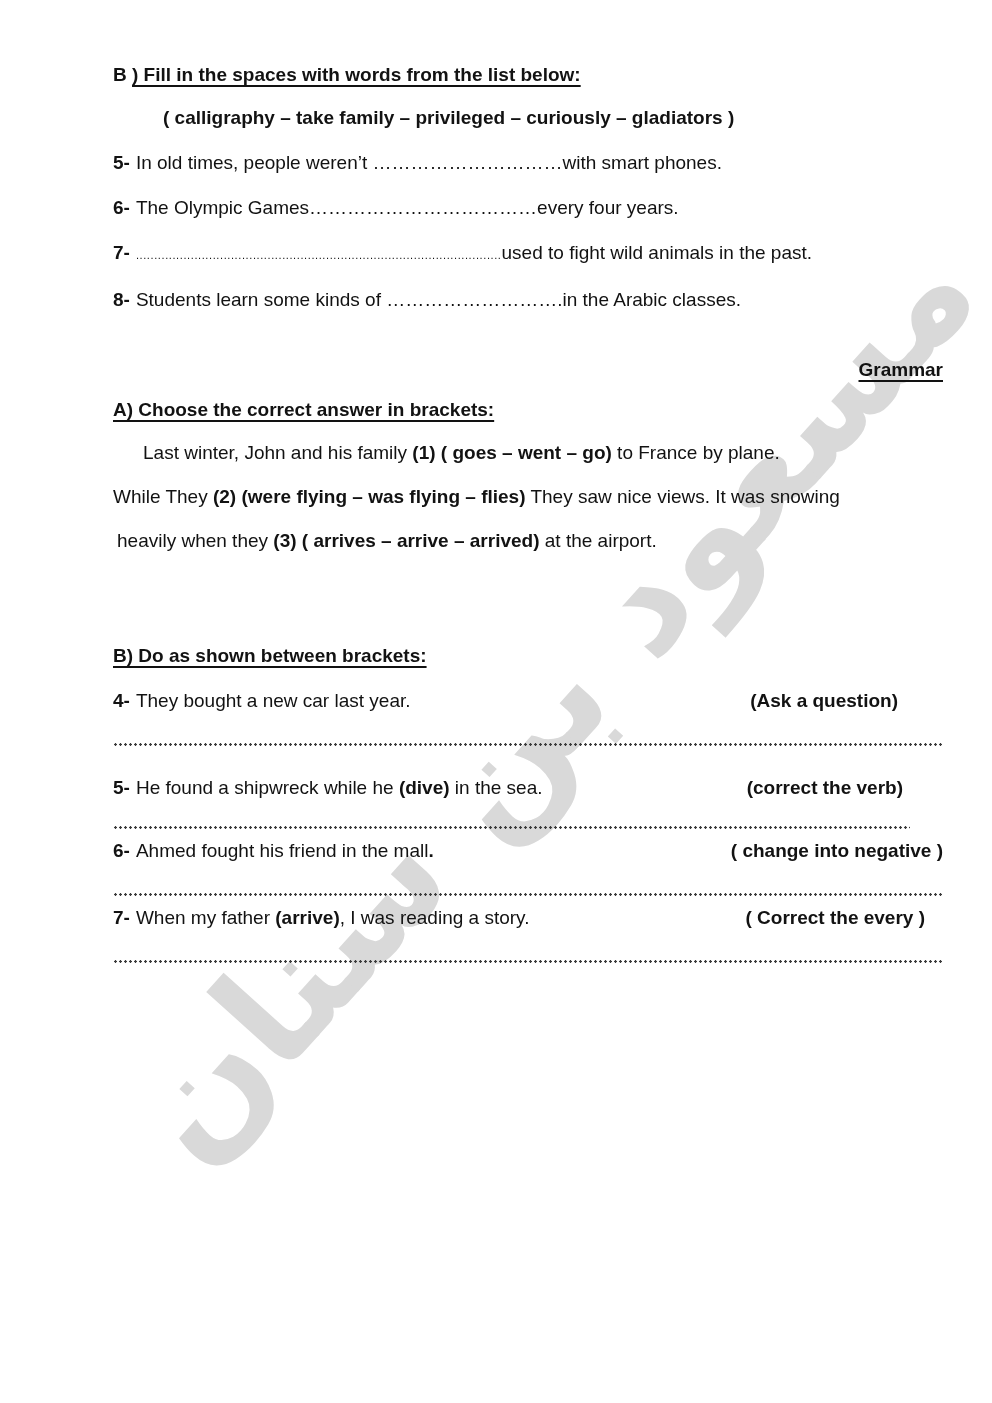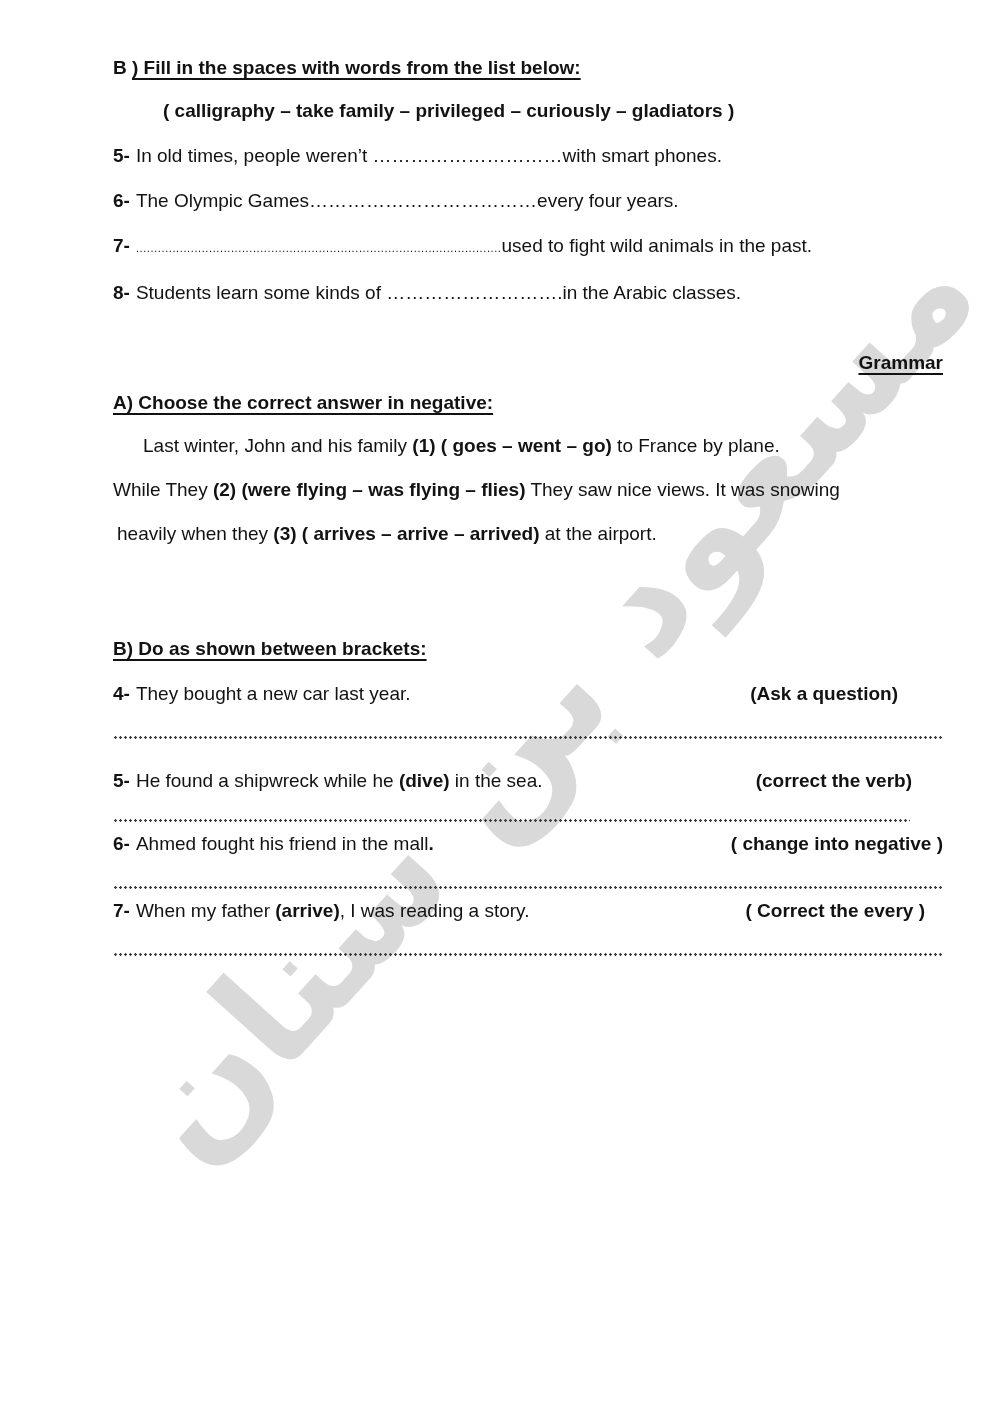--- a/index.html
+++ b/index.html
@@ -19,21 +19,21 @@
     font-family:"DejaVu Sans", sans-serif;
     font-weight:bold;
     font-size:148px;
     letter-spacing:8px;
     color:#d9d9d9;
     white-space:nowrap;
     z-index:0;
     user-select:none;
   }
   .content {
-    position:absolute; left:113px; top:57px; width:830px;
+    position:absolute; left:113px; top:64px; width:830px;
     z-index:1;
     font-size:19px; line-height:22px;
   }
   .bold { font-weight:bold; }
   .u {
     text-decoration:underline;
     text-decoration-thickness:2px;
     text-underline-offset:4px;
   }
   .h-fill { font-weight:bold; }
@@ -49,21 +49,21 @@
   .section-b2 { margin-top:93px; font-weight:bold; }
   .qrow {
     display:flex; justify-content:space-between; align-items:flex-start;
     margin-top:10px;
   }
   .qrow.first { margin-top:23px;gap:8px; }
   .qrow .qtext { white-space:nowrap; }
   .qrow .num { font-weight:bold; margin-right:6px; }
   .qrow .qinstr { font-weight:bold; white-space:nowrap; }
   .qinstr.mr45 { margin-right:45px; }
-  .qinstr.mr31 { margin-right:31px; }
+  .qinstr.mr31 { margin-right:40px; }
   .qinstr.mr18 { margin-right:18px; }
   .answer-line {
     margin-top:30px;
     height:5px;
     background-image:radial-gradient(circle, #3b3b3b 1.2px, transparent 1.45px);
     background-size:5px 5px;
     background-repeat:repeat-x;
     background-position:0 50%;
   }
   .answer-line.m26 { margin-top:26px; }
@@ -85,21 +85,21 @@
     <div class="fill-item"><span class="num">5-</span><span>In old times, people weren’t </span><span>…………………………</span><span>with smart phones.</span></div>
 
     <div class="fill-item"><span class="num">6-</span><span>The Olympic Games</span><span>………………………………</span><span>every four years.</span></div>
 
     <div class="fill-item"><span class="num">7-</span><span></span><span class="dots-small">....................................................................................................</span><span>used to fight wild animals in the past.</span></div>
 
     <div class="fill-item"><span class="num">8-</span><span>Students learn some kinds of </span><span>……………………….</span><span>in the Arabic classes.</span></div>
 
     <div class="grammar-title"><span class="u">Grammar</span></div>
 
-    <div class="section-a"><span class="u">A) Choose the correct answer in negative:</span></div>
+    <div class="section-a"><span class="u">A) Choose the correct answer in brackets:</span></div>
 
     <div class="gline l1"><span>Last winter, John and his family </span><span class="bold">(1) ( goes – went – go)</span><span> to France by plane.</span></div>
 
     <div class="gline l2"><span>While They </span><span class="bold">(2) (were flying – was flying – flies)</span><span> They saw nice views. It was snowing</span></div>
 
     <div class="gline l3"><span>heavily when they </span><span class="bold">(3) ( arrives – arrive – arrived)</span><span> at the airport.</span></div>
 
     <div class="section-b2"><span class="u">B) Do as shown between brackets:</span></div>
 
     <div class="qrow first">

